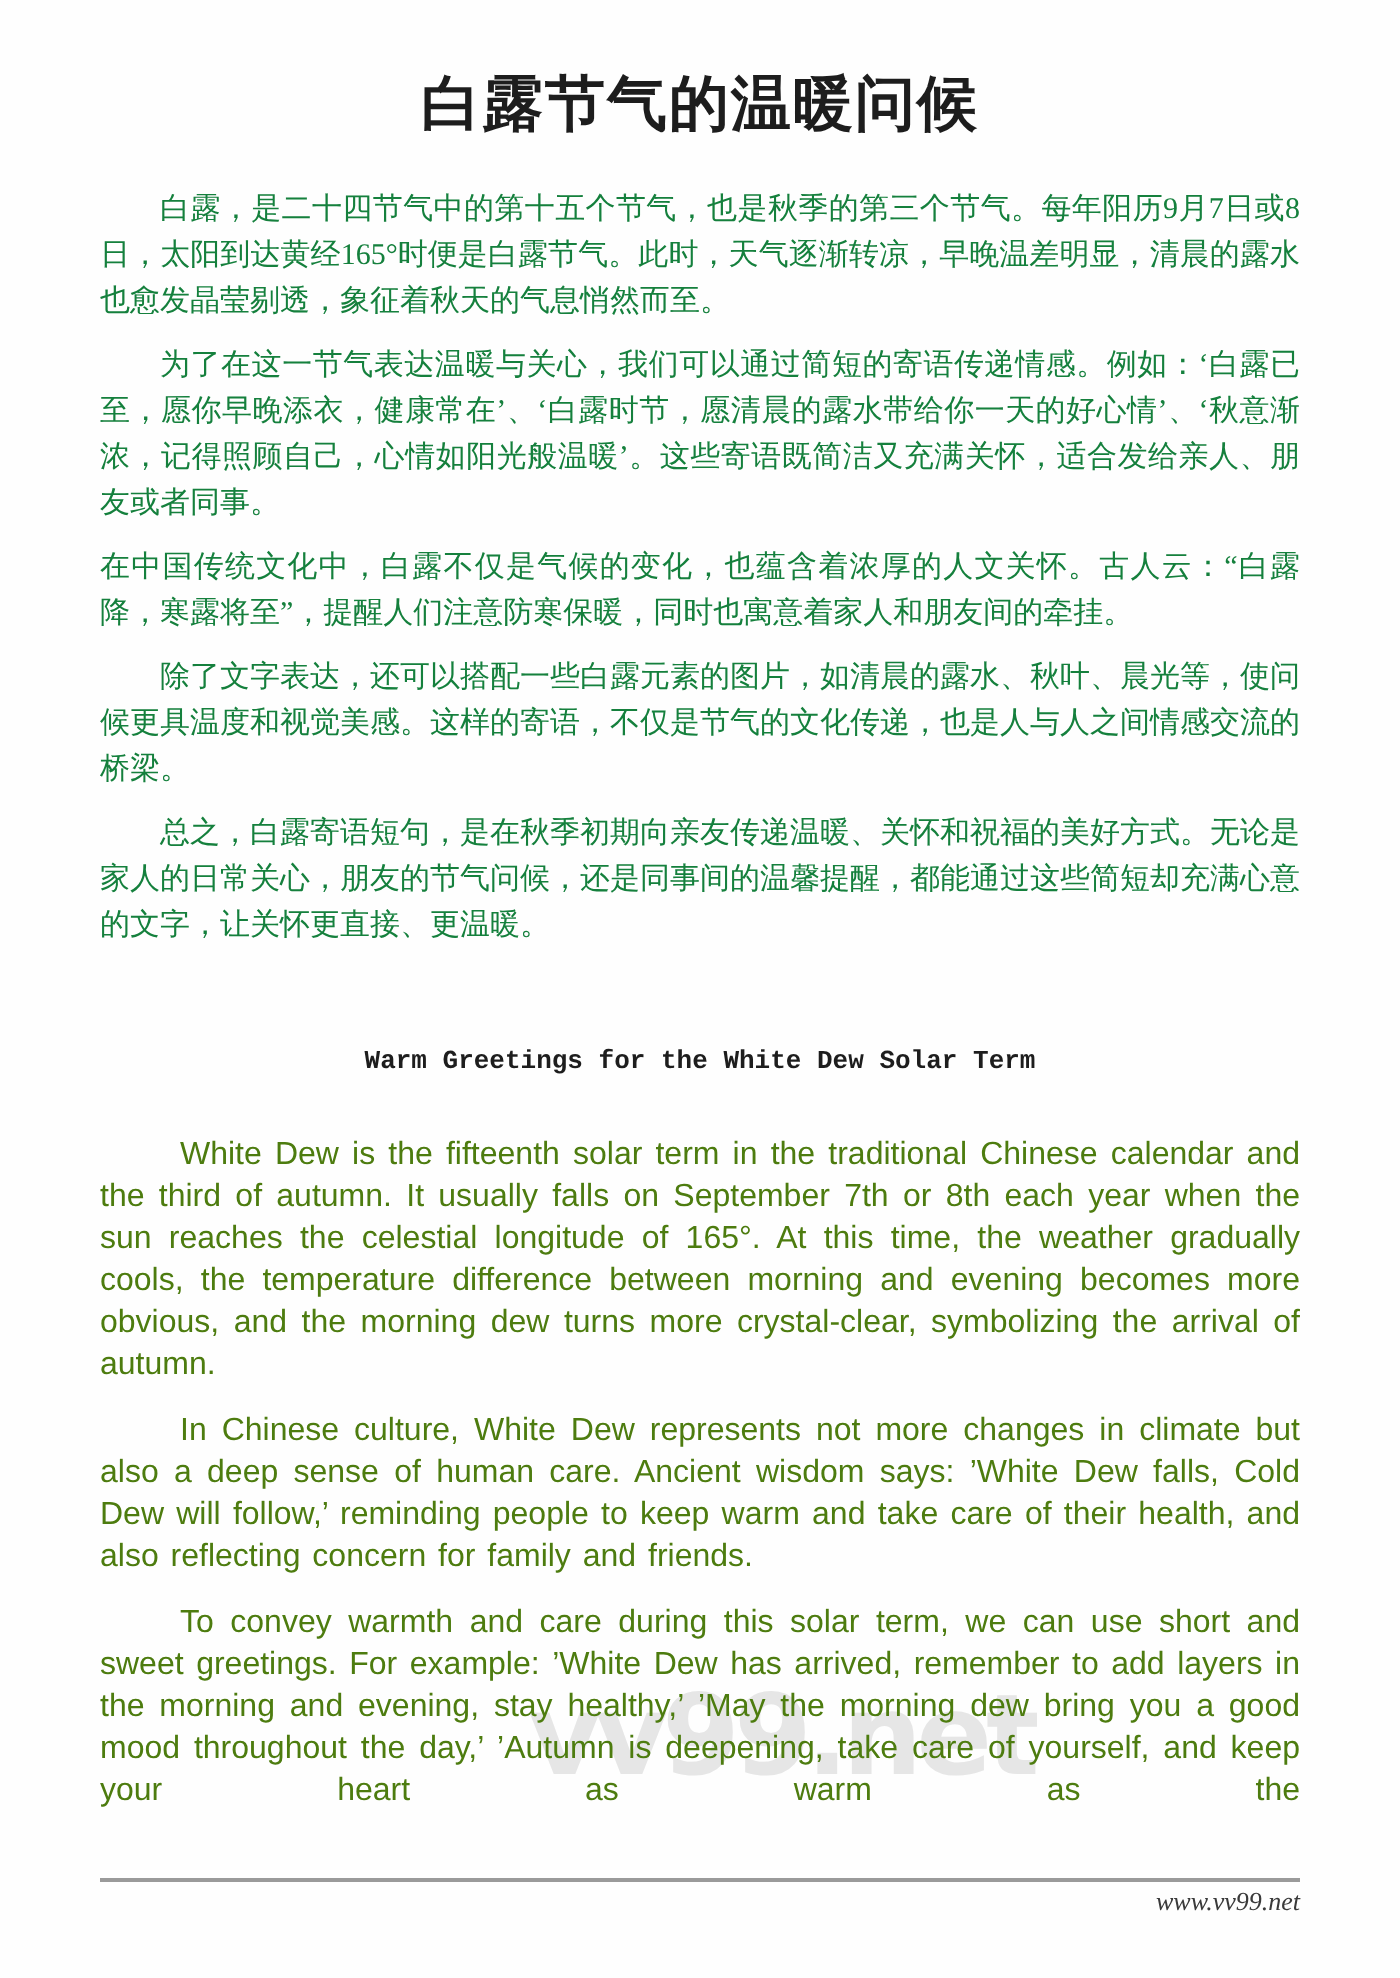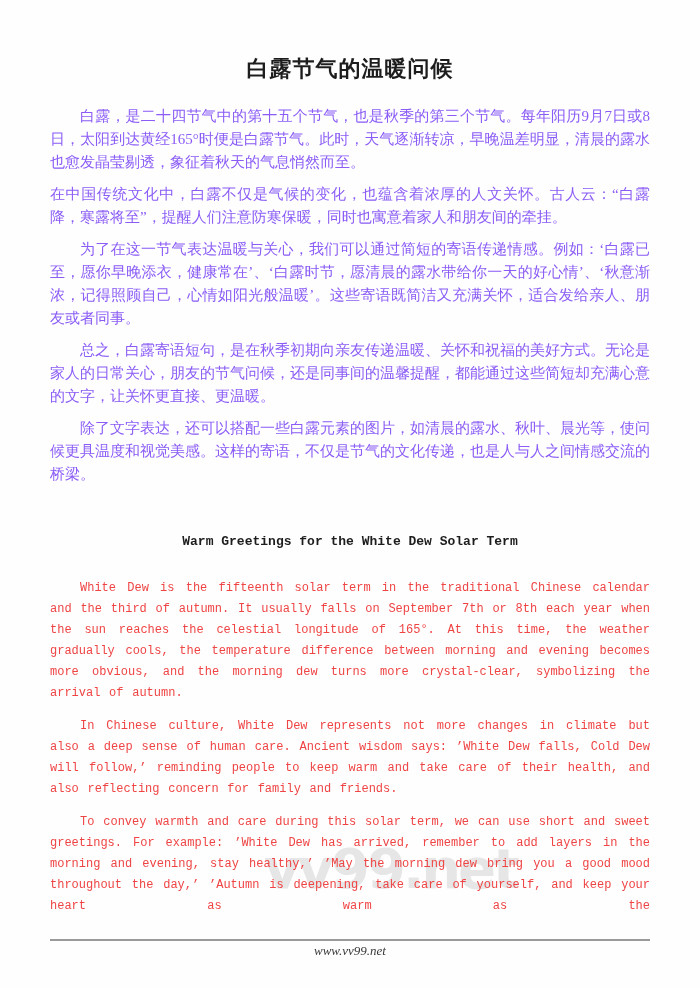--- a/index.html
+++ b/index.html
@@ -30,72 +30,72 @@
     user-select: none;
     white-space: nowrap;
   }
   .content {
     position: relative;
     z-index: 1;
     padding: 0 50px;
   }
   .zh-title {
     margin: 0;
-    padding-top: 54px;
+    padding-top: 32px;
     margin-bottom: 21px;
     text-align: center;
-    font-size: 22px;
+    font-size: 30px;
     font-weight: bold;
     color: #1d1d1d;
     letter-spacing: 1px;
   }
   .zh-para {
     margin: 0 0 9px 0;
     font-size: 15px;
     line-height: 23px;
     text-align: justify;
     text-indent: 2em;
-    color: #8b5cf6;
+    color: #15803d;
   }
   .zh-para.noindent { text-indent: 0; }
   .en-title {
     margin: 0;
     margin-top: 48px;
     margin-bottom: 29px;
     text-align: center;
     font-family: "Liberation Mono", "DejaVu Sans Mono", monospace;
     font-size: 13px;
     font-weight: bold;
     color: #1d1d1d;
   }
   .en-para {
     margin: 0 0 12px 0;
-    font-family: Liberation Mono, monospace;
-    font-size: 12px;
+    font-family: Liberation Sans, sans-serif;
+    font-size: 16px;
     line-height: 21px;
     text-align: justify;
     text-indent: 2.5em;
     word-spacing: 1.5px;
-    color: #ef4444;
+    color: #4d7c0f;
   }
   .en-para.clipped { text-align-last: justify; }
   .footer {
     position: absolute;
     z-index: 1;
     left: 50px;
     right: 50px;
     top: 939px;
   }
   .footer-rule {
     border-top: 2px solid #9a9a9a;
     height: 0;
   }
   .footer-site {
     margin-top: 2px;
-    text-align: center;
+    text-align: right;
     font-family: "Liberation Serif", "DejaVu Serif", serif;
     font-style: italic;
     font-size: 13px;
     color: #3a3a3a;
   }
 </style>
 </head>
 <body>
 
 <div class="page">
@@ -103,28 +103,28 @@
   <div class="watermark">vv99.net</div>
 
   <div class="content">
 
     <h1 class="zh-title">白露节气的温暖问候</h1>
 
     <div class="zh-body">
 
         <p class="zh-para">白露，是二十四节气中的第十五个节气，也是秋季的第三个节气。每年阳历9月7日或8日，太阳到达黄经165°时便是白露节气。此时，天气逐渐转凉，早晚温差明显，清晨的露水也愈发晶莹剔透，象征着秋天的气息悄然而至。</p>
 
+        <p class="zh-para">为了在这一节气表达温暖与关心，我们可以通过简短的寄语传递情感。例如：‘白露已至，愿你早晚添衣，健康常在’、‘白露时节，愿清晨的露水带给你一天的好心情’、‘秋意渐浓，记得照顾自己，心情如阳光般温暖’。这些寄语既简洁又充满关怀，适合发给亲人、朋友或者同事。</p>
+
         <p class="zh-para noindent">在中国传统文化中，白露不仅是气候的变化，也蕴含着浓厚的人文关怀。古人云：“白露降，寒露将至”，提醒人们注意防寒保暖，同时也寓意着家人和朋友间的牵挂。</p>
 
-        <p class="zh-para">为了在这一节气表达温暖与关心，我们可以通过简短的寄语传递情感。例如：‘白露已至，愿你早晚添衣，健康常在’、‘白露时节，愿清晨的露水带给你一天的好心情’、‘秋意渐浓，记得照顾自己，心情如阳光般温暖’。这些寄语既简洁又充满关怀，适合发给亲人、朋友或者同事。</p>
 
+        <p class="zh-para">除了文字表达，还可以搭配一些白露元素的图片，如清晨的露水、秋叶、晨光等，使问候更具温度和视觉美感。这样的寄语，不仅是节气的文化传递，也是人与人之间情感交流的桥梁。</p>
 
         <p class="zh-para">总之，白露寄语短句，是在秋季初期向亲友传递温暖、关怀和祝福的美好方式。无论是家人的日常关心，朋友的节气问候，还是同事间的温馨提醒，都能通过这些简短却充满心意的文字，让关怀更直接、更温暖。</p>
-
-        <p class="zh-para">除了文字表达，还可以搭配一些白露元素的图片，如清晨的露水、秋叶、晨光等，使问候更具温度和视觉美感。这样的寄语，不仅是节气的文化传递，也是人与人之间情感交流的桥梁。</p>
       </div>
 
     <h2 class="en-title">Warm Greetings for the White Dew Solar Term</h2>
 
     <div class="en-body">
 
         <p class="en-para">White Dew is the fifteenth solar term in the traditional Chinese calendar and the third of autumn. It usually falls on September 7th or 8th each year when the sun reaches the celestial longitude of 165°. At this time, the weather gradually cools, the temperature difference between morning and evening becomes more obvious, and the morning dew turns more crystal-clear, symbolizing the arrival of autumn.</p>
 
         <p class="en-para">In Chinese culture, White Dew represents not more changes in climate but also a deep sense of human care. Ancient wisdom says: ’White Dew falls, Cold Dew will follow,’ reminding people to keep warm and take care of their health, and also reflecting concern for family and friends.</p>
 

